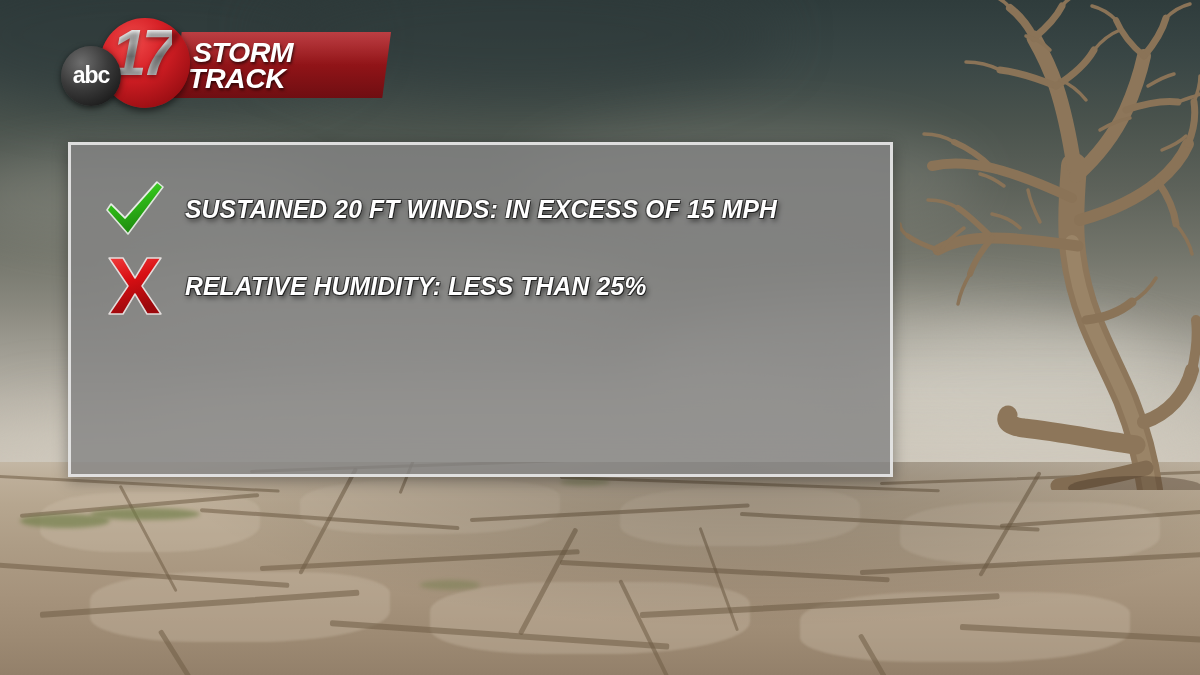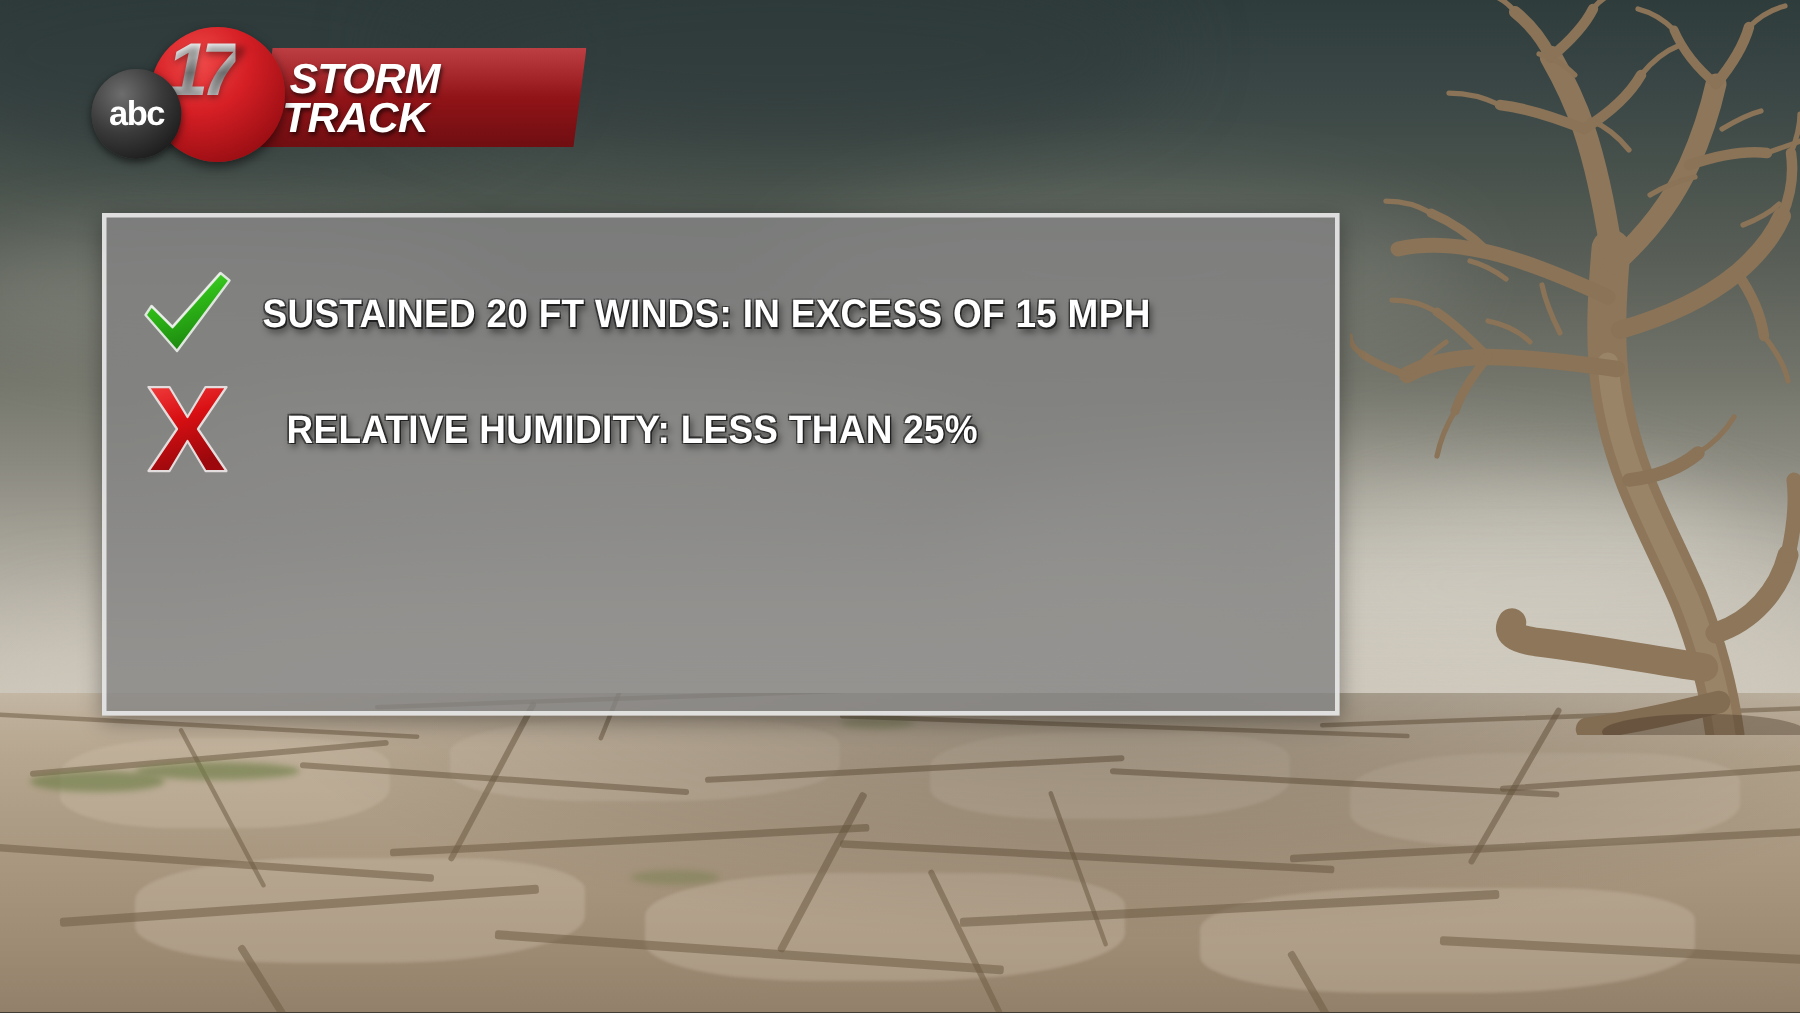--- a/index.html
+++ b/index.html
@@ -164,42 +164,42 @@
     position:absolute;left:6px;top:34px;width:60px;height:60px;border-radius:50%;
     background:radial-gradient(circle at 34% 28%, #6d6d6d 0%, #3a3a3a 45%, #0c0c0c 100%);
     box-shadow:0 2px 6px rgba(0,0,0,.6);
   }
   .logo .abc span{
     position:absolute;left:0;top:16px;width:60px;text-align:center;
     font-size:23px;font-weight:700;color:#fff;letter-spacing:-1px;
   }
   .logo .num17{
     position:absolute;left:56px;top:9px;
-    font-size:50px;font-weight:700;font-style:italic;letter-spacing:-5px;
+    font-size:64px;font-weight:700;font-style:italic;letter-spacing:-5px;
     background:linear-gradient(180deg,#ffffff 0%,#e6e6e6 35%,#9a9a9a 55%,#d8d8d8 78%,#f4f4f4 100%);
     -webkit-background-clip:text;background-clip:text;color:transparent;
     text-shadow:0 2px 4px rgba(0,0,0,.35);
     line-height:1;
   }
 
   
   .panel{
     position:absolute;left:68px;top:142px;width:825px;height:335px;
     background:rgba(132,132,132,.80);
     border:3px solid rgba(236,236,236,.88);
     box-shadow:0 4px 14px rgba(0,0,0,.35);
     box-sizing:border-box;
   }
-  .rows{position:absolute;left:4px;top:0;width:100%;height:100%;}
+  .rows{position:absolute;left:14px;top:0;width:100%;height:100%;font-style:italic;}
   .row{
     position:absolute;left:0;width:100%;height:72px;
     display:flex;align-items:center;
   }
   .row:nth-child(1){top:28px;}
-  .row:nth-child(2){top:105px;gap:16px;}
+  .row:nth-child(2){top:105px;}
   .row:nth-child(3){top:183px;}
 
   .mark{
     width:100px;min-width:100px;height:72px;position:relative;
     display:flex;align-items:center;justify-content:center;
   }
   .rowtext{
     font-size:26.5px;font-weight:700;color:#ffffff;
     letter-spacing:.2px;white-space:nowrap;
     transform:scaleX(.93);transform-origin:left center;

